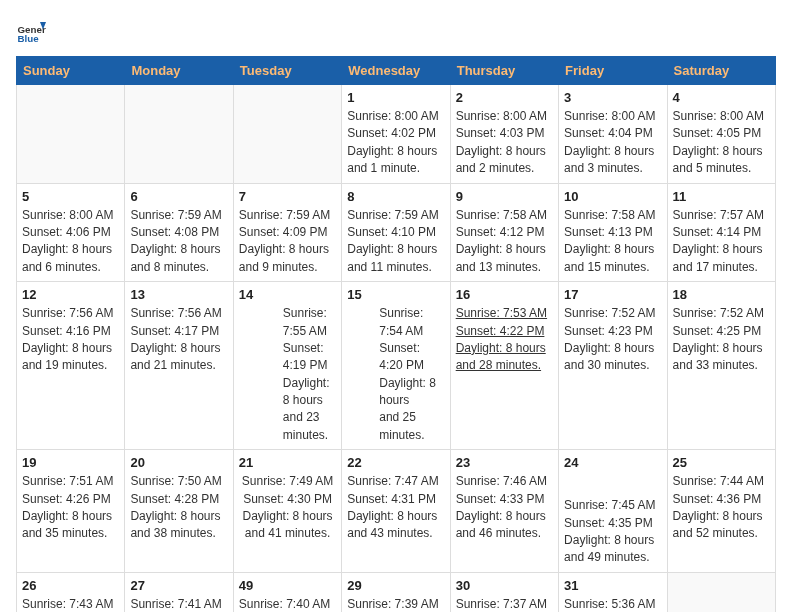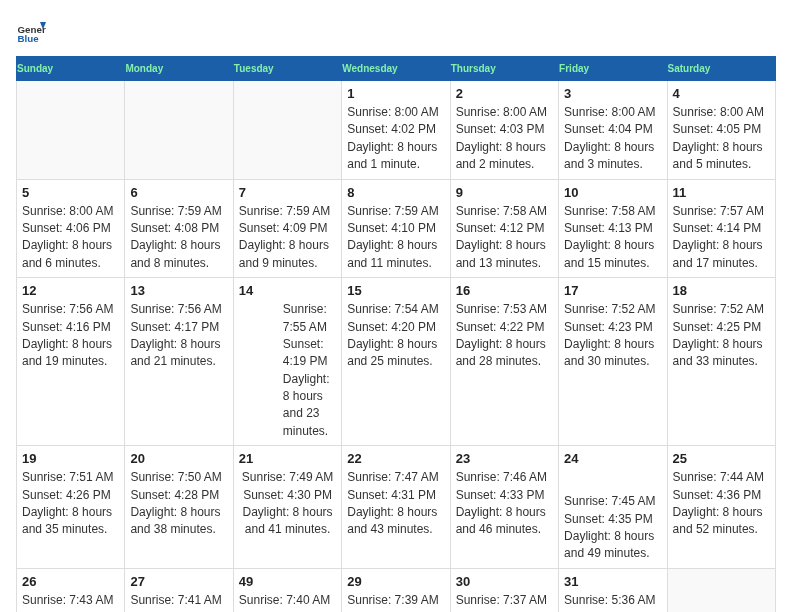--- a/index.html
+++ b/index.html
@@ -38,24 +38,24 @@
       font-weight: normal;
       color: #444;
     }
     .calendar {
       width: 100%;
       border-collapse: collapse;
       border: 1px solid #ccc;
     }
     .calendar th {
       background: #1a5fa8;
-      color: #86efac;
+      color: #fdba74;
       text-align: left;
-      padding: 6px 0;
-      font-size: 10px;
+      padding: 6px 6px;
+      font-size: 13px;
       border: 1px solid #1a5fa8;
     }
     .calendar td {
       vertical-align: top;
       padding: 5px 5px;
       border: 1px solid #ddd;
       font-size: 10.5px;
       color: #333;
       width: 108px;
       min-height: 80px;
@@ -210,28 +210,28 @@
         </td>
         <td>
           <div class="day-number">14</div>
           <div class="day-info" style="white-space: pre-line; margin-left: 44px;">Sunrise: 7:55 AM
 Sunset: 4:19 PM
 Daylight: 8 hours
 and 23 minutes.</div>
         </td>
         <td>
           <div class="day-number">15</div>
-          <div class="day-info" style="white-space: pre-line;">Sunrise: 7:54 AM
+          <div class="day-info" style="white-space: pre-line; margin-left: 32px;">Sunrise: 7:54 AM
 Sunset: 4:20 PM
 Daylight: 8 hours
 and 25 minutes.</div>
         </td>
         <td>
           <div class="day-number">16</div>
-          <div class="day-info" style="white-space: pre-line;">Sunrise: 7:53 AM
+          <div class="day-info" style="white-space: pre-line; text-decoration: underline;">Sunrise: 7:53 AM
 Sunset: 4:22 PM
 Daylight: 8 hours
 and 28 minutes.</div>
         </td>
         <td>
           <div class="day-number">17</div>
           <div class="day-info" style="white-space: pre-line;">Sunrise: 7:52 AM
 Sunset: 4:23 PM
 Daylight: 8 hours
 and 30 minutes.</div>

